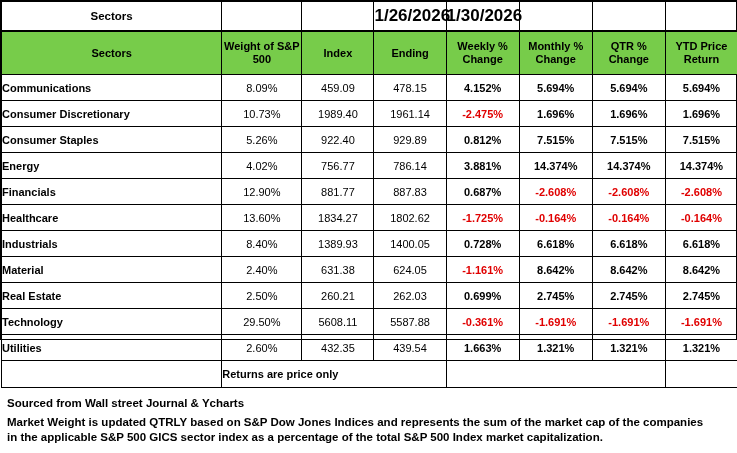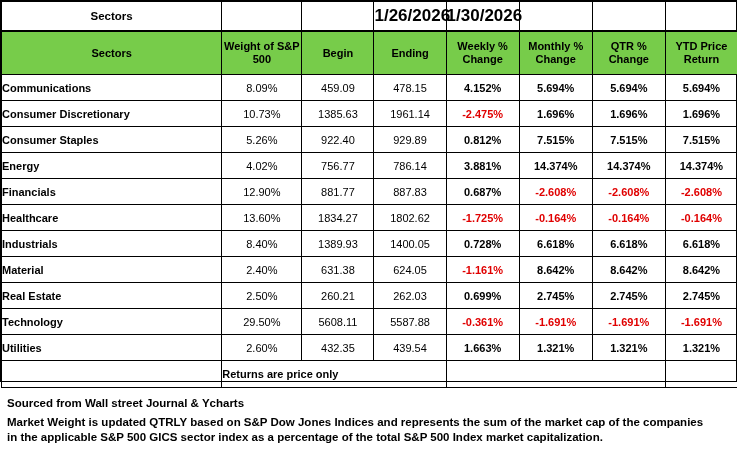--- a/index.html
+++ b/index.html
@@ -11,21 +11,21 @@
     width: 737px;
     height: 453px;
     font-family: "Liberation Sans", sans-serif;
     font-size: 11px;
     color: #000000;
     overflow: hidden;
   }
   .sheet {
     position: relative;
     width: 737px;
-    height: 382px;
+    height: 340px;
     box-sizing: border-box;
     border: 1px solid #000000;
   }
   table.grid {
     border-collapse: collapse;
     width: 737px;
     table-layout: fixed;
   }
   table.grid td, table.grid th {
     border: 1px solid #000000;
@@ -152,21 +152,21 @@
       <col style="width:72px">
       <col style="width:73px">
       <col style="width:73px">
       <col style="width:73px">
       <col style="width:72px">
     </colgroup>
     <thead>
       <tr class="hdr">
         <th class="sector-head">Sectors</th>
         <th>Weight of S&amp;P 500</th>
-        <th>Begin</th>
+        <th>Index</th>
         <th>Ending</th>
         <th>Weekly % Change</th>
         <th>Monthly % Change</th>
         <th>QTR % Change</th>
         <th>YTD Price Return</th>
       </tr>
     </thead>
     <tbody id="tbody">
         <tr>
           <td class="sector">Communications</td>
@@ -174,21 +174,21 @@
           <td class="num">459.09</td>
           <td class="num">478.15</td>
           <td class="num bold">4.152%</td>
           <td class="num bold">5.694%</td>
           <td class="num bold">5.694%</td>
           <td class="num bold">5.694%</td>
         </tr>
         <tr>
           <td class="sector">Consumer Discretionary</td>
           <td class="num">10.73%</td>
-          <td class="num">1385.63</td>
+          <td class="num">1989.40</td>
           <td class="num">1961.14</td>
           <td class="num bold neg">-2.475%</td>
           <td class="num bold">1.696%</td>
           <td class="num bold">1.696%</td>
           <td class="num bold">1.696%</td>
         </tr>
         <tr>
           <td class="sector">Consumer Staples</td>
           <td class="num">5.26%</td>
           <td class="num">922.40</td>

